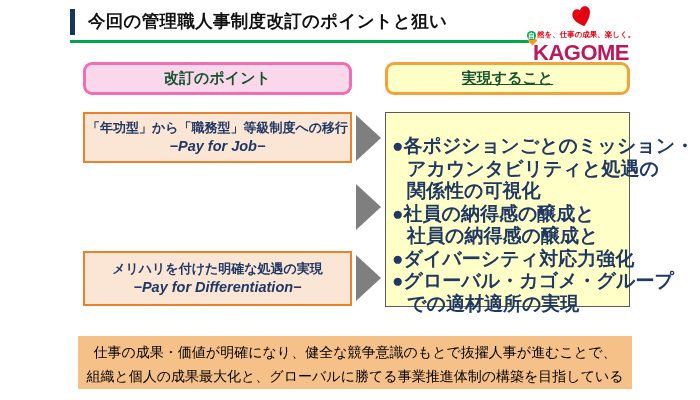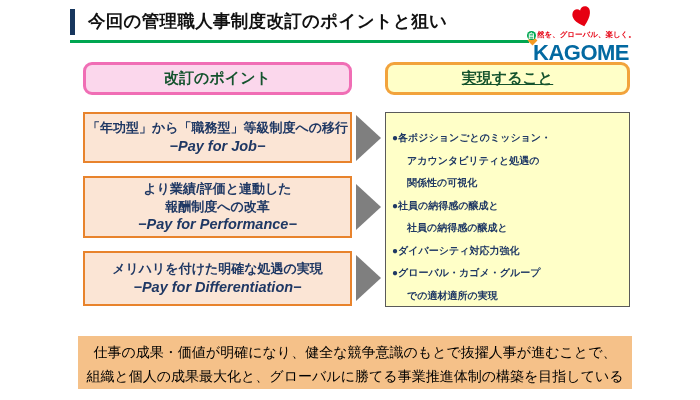--- a/index.html
+++ b/index.html
@@ -10,41 +10,41 @@
   .accent-bar { position:absolute; left:70px; top:9px; width:5px; height:26px; background:#17365d; }
   .title { position:absolute; left:88px; top:9px; font-size:17.5px; font-weight:bold; color:#111111; letter-spacing:.3px; white-space:nowrap; }
   .underline { position:absolute; left:70px; top:40px; width:459px; height:3px; background:#00a651; }
   .diamond { position:absolute; left:529px; top:37px; width:7px; height:7px; background:#f59a23; transform:rotate(45deg); }
 
   
   .logo { position:absolute; left:527px; top:3px; width:108px; text-align:center; }
   .tomato { display:block; margin:0 auto; width:27px; height:27px; }
   .tagline { font-size:7.5px; font-weight:bold; color:#e60012; white-space:nowrap; line-height:1; margin-top:1px; }
   .tagline-circle { display:inline-block; width:9px; height:9px; line-height:9px; border-radius:50%; background:#00a651; color:#ffffff; font-size:7px; text-align:center; vertical-align:-1px; margin-right:1px; }
-  .brand { font-size:22px; font-weight:bold; color:#0369a1; line-height:1; margin-top:2px; letter-spacing:-.5px; }
+  .brand { font-size:22px; font-weight:bold; color:#be185d; line-height:1; margin-top:2px; letter-spacing:-.5px; }
 
   
   .hdr { position:absolute; top:62px; height:33px; border-radius:9px; display:flex; align-items:center; justify-content:center; font-weight:bold; font-size:15px; color:#14532d; }
   .hdr-left { left:83px; width:269px; background:#fbd7ec; border:3px solid #f06eb5; }
   .hdr-right { left:385px; width:245px; background:#ffffc8; border:3px solid #f2a33c;text-decoration:underline; }
 
   
   .pbox { position:absolute; left:83px; width:269px; background:#fbe5d5; border:2px solid #e8832c; display:flex; flex-direction:column; align-items:center; justify-content:center; color:#1f3864; font-weight:bold; text-align:center; }
   .pbox .ja { font-size:13px; line-height:1.35; white-space:nowrap; }
   .pbox .en { font-size:14.5px; font-style:italic; line-height:1.3; white-space:nowrap; }
   #pbox1 { top:112px; height:51px; }
   #pbox2 { top:176px; height:62px; }
   #pbox3 { top:251px; height:55px;justify-content:center; }
 
   
   .arrow { position:absolute; left:356px; width:0; height:0; border-top:23px solid transparent; border-bottom:23px solid transparent; border-left:25px solid #7f7f7f; }
   #arrow1 { top:115px; } #arrow2 { top:184px; } #arrow3 { top:255px; }
 
   
-  .goals { position:absolute; left:385px; top:112px; width:245px; height:195px; background:#ffffc8; border:1.5px solid #5a5a5a; padding:14px 3px 0 6px; color:#1f3864; font-weight:bold; font-size:10px; line-height:22.5px; }
+  .goals { position:absolute; left:385px; top:112px; width:245px; height:195px; background:#ffffc8; border:1.5px solid #5a5a5a; padding:22px 3px 0 6px; color:#1f3864; font-weight:bold; font-size:19px; line-height:22.5px; }
   .g-line { white-space:nowrap; }
   .g-ind { padding-left:15px; }
 
   
   .summary { position:absolute; left:78px; top:336px; width:554px; height:53px; background:#f5c189; display:flex; flex-direction:column; align-items:center; justify-content:flex-end; font-weight:normal; font-size:14px; color:#000000; line-height:1.7; text-align:center; }
   .summary div { white-space:nowrap; }
 </style>
 </head>
 <body>
 
@@ -52,39 +52,34 @@
 
   <div class="accent-bar"></div>
   <div class="title">今回の管理職人事制度改訂のポイントと狙い</div>
   <div class="underline"></div>
   <div class="diamond"></div>
 
   <div class="logo">
     <svg class="tomato" viewBox="0 0 24 24" aria-hidden="true">
       <path d="M12.6 21 C5.5 16.5 2.5 11 5.2 6.8 C7 4.1 10.3 4.4 11.9 6.6 C12.6 4 15.8 2.6 18.4 4.3 C21.9 6.6 21 13.5 12.6 21 Z" fill="#e60012" transform="rotate(-12 12 12)"></path>
     </svg>
-    <div class="tagline"><span class="tagline-circle">自</span><span>然を、グローバル、楽しく。</span></div>
+    <div class="tagline"><span class="tagline-circle">自</span><span>然を、仕事の成果、楽しく。</span></div>
     <div class="brand">KAGOME</div>
   </div>
 
   <div class="hdr hdr-left">
     <span>改訂のポイント</span>
   </div>
   <div class="hdr hdr-right">
     <span>実現すること</span>
   </div>
 
   <div class="pbox" id="pbox1">
     <div class="ja">「年功型」から「職務型」等級制度への移行</div>
     <div class="en">−Pay for Job−</div>
-  </div>
-  <div class="pbox" id="pbox2">
-    <div class="ja">より業績/評価と連動した</div>
-    <div class="ja">報酬制度への改革</div>
-    <div class="en">−Pay for Performance−</div>
   </div>
   <div class="pbox" id="pbox3">
     <div class="ja">メリハリを付けた明確な処遇の実現</div>
     <div class="en">−Pay for Differentiation−</div>
   </div>
 
   <div class="arrow" id="arrow1"></div>
   <div class="arrow" id="arrow2"></div>
   <div class="arrow" id="arrow3"></div>
 

